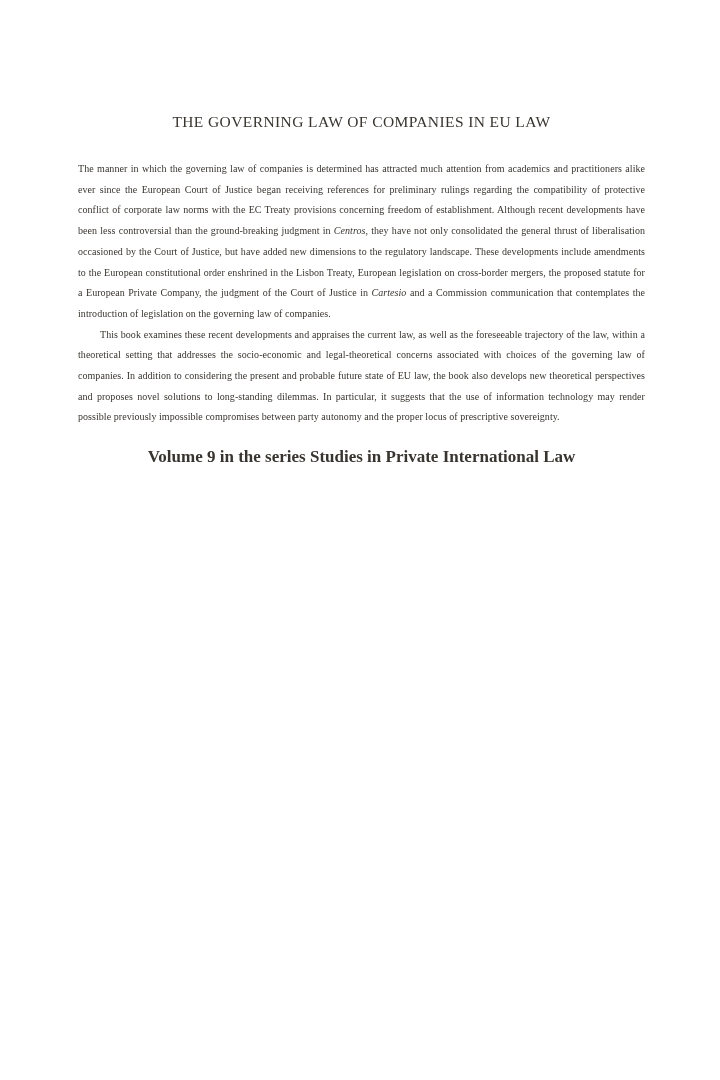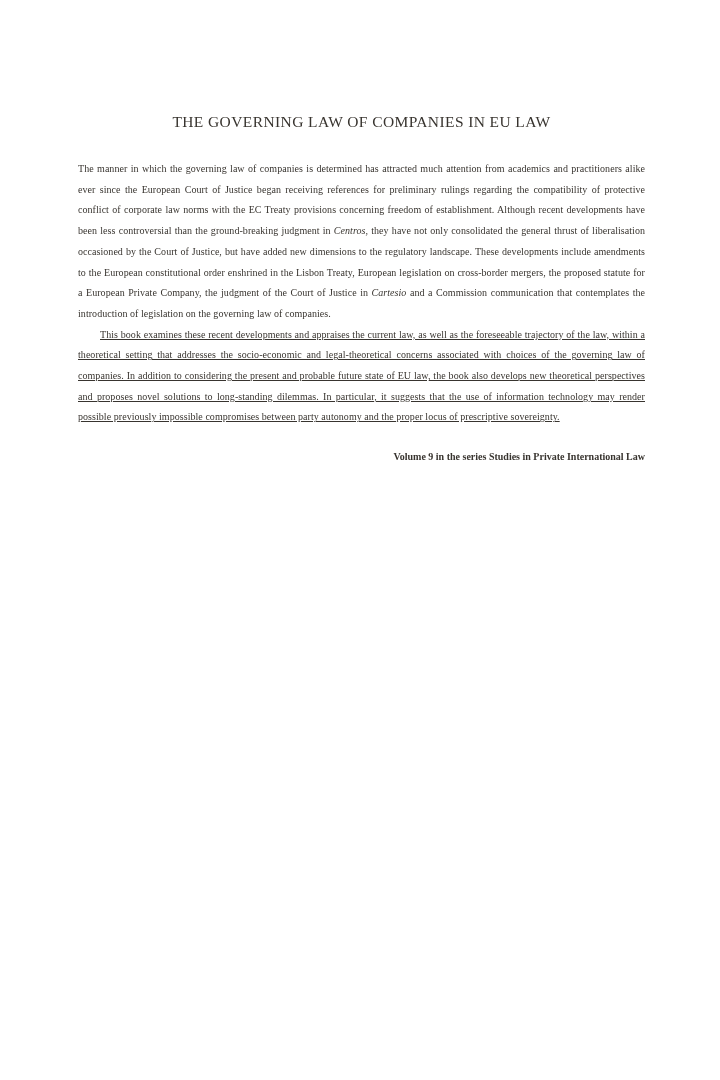--- a/index.html
+++ b/index.html
@@ -36,27 +36,26 @@
     font-size: 10px;
     line-height: 20.7px;
     text-align: justify;
     letter-spacing: 0.05px;
   }
   .para em {
     font-style: italic;
   }
   .para.indent {
     text-indent: 22px;
-    text-decoration: underline;
   }
   .series-note {
     margin: 19px 0 0 0;
-    font-size: 10px;
+    font-size: 17px;
     font-weight: 700;
-    text-align: right;
+    text-align: center;
     line-height: 19px;
   }
 </style>
 </head>
 <body>
 
 <div class="page">
   <div class="content">
     <h1 class="page-title">THE GOVERNING LAW OF COMPANIES IN EU LAW</h1>
     <p class="para"><span>The manner in which the governing law of companies is determined has attracted much attention from academics and practitioners alike ever since the European Court of Justice began receiving references for preliminary rulings regarding the compatibility of protective conflict of corporate law norms with the EC Treaty provisions concerning freedom of establishment. Although recent developments have been less controversial than the ground-breaking judgment in </span><em>Centros</em><span>, they have not only consolidated the general thrust of liberalisation occasioned by the Court of Justice, but have added new dimensions to the regulatory landscape. These developments include amendments to the European constitutional order enshrined in the Lisbon Treaty, European legislation on cross-border mergers, the proposed statute for a European Private Company, the judgment of the Court of Justice in </span><em>Cartesio</em><span> and a Commission communication that contemplates the introduction of legislation on the governing law of companies.</span></p>

